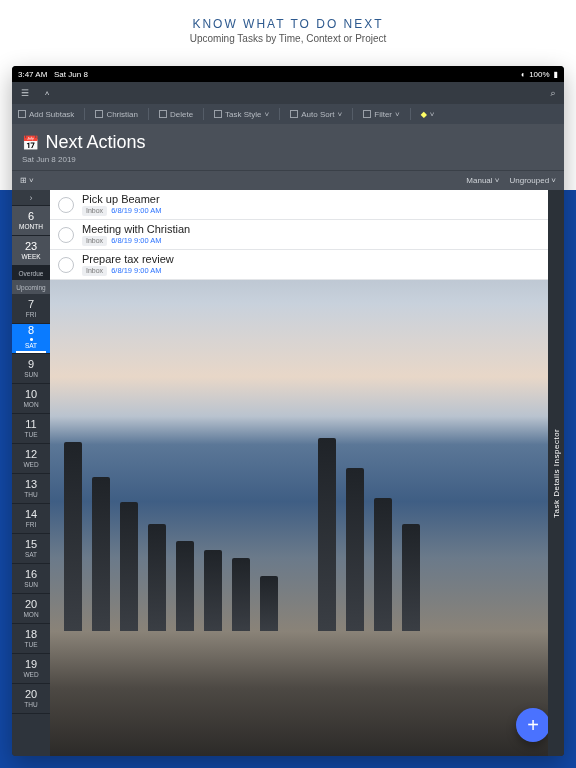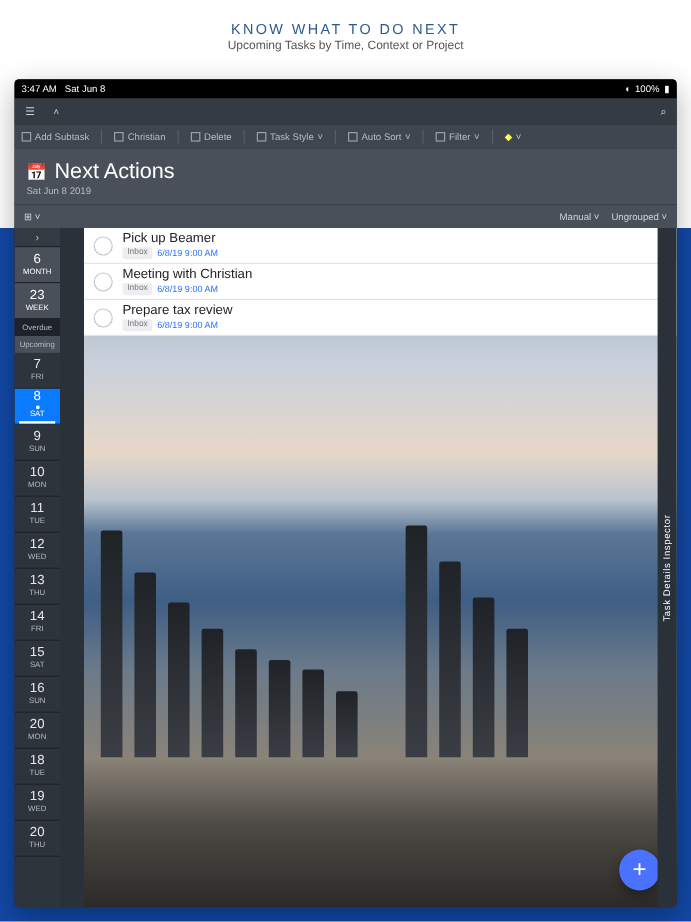--- a/index.html
+++ b/index.html
@@ -49,21 +49,20 @@
 .content {
   flex: 1; position: relative; overflow: hidden;
   background:
     linear-gradient(to bottom,
       #7a8696 0%, #7a8696 5%,
       #a4b0bc 5%, #c8d1dc 20%,
       #e8d7c8 33%, #b9c3cf 40%,
       #5b7797 45%, #3f5e84 55%,
       #6b7a8a 65%, #8a8378 78%,
       #4d4944 88%, #2c2a28 100%);
-  margin-left: 20px;
 }
 .pilings { position: absolute; left: 14px; right: 0; top: 40%; height: 38%; display:flex; align-items:flex-end; gap:10px; pointer-events:none; }
 .pile { width: 18px; background: linear-gradient(to bottom,#1f2328,#3a3e44); border-radius: 2px 2px 0 0; }
 .tasks { position: absolute; top: 0; left: 0; right: 0; background: #fff; }
 .task { height: 30px; border-bottom: 1px solid #e3e5e8; display: flex; align-items: center; padding: 0 8px; gap: 8px; }
 .task .chk { width: 16px; height: 16px; border: 1px solid #c2c6cc; border-radius: 50%; cursor: pointer; flex-shrink:0; }
 .task .tc { display: flex; flex-direction: column; line-height: 1.15; }
 .task .ttl { font-size: 11px; color: #222; }
 .task .meta { display: flex; align-items: center; gap: 4px; }
 .task .lbl { font-size: 7px; color: #777; background: #eceef1; padding: 1px 4px; border-radius: 2px; }

